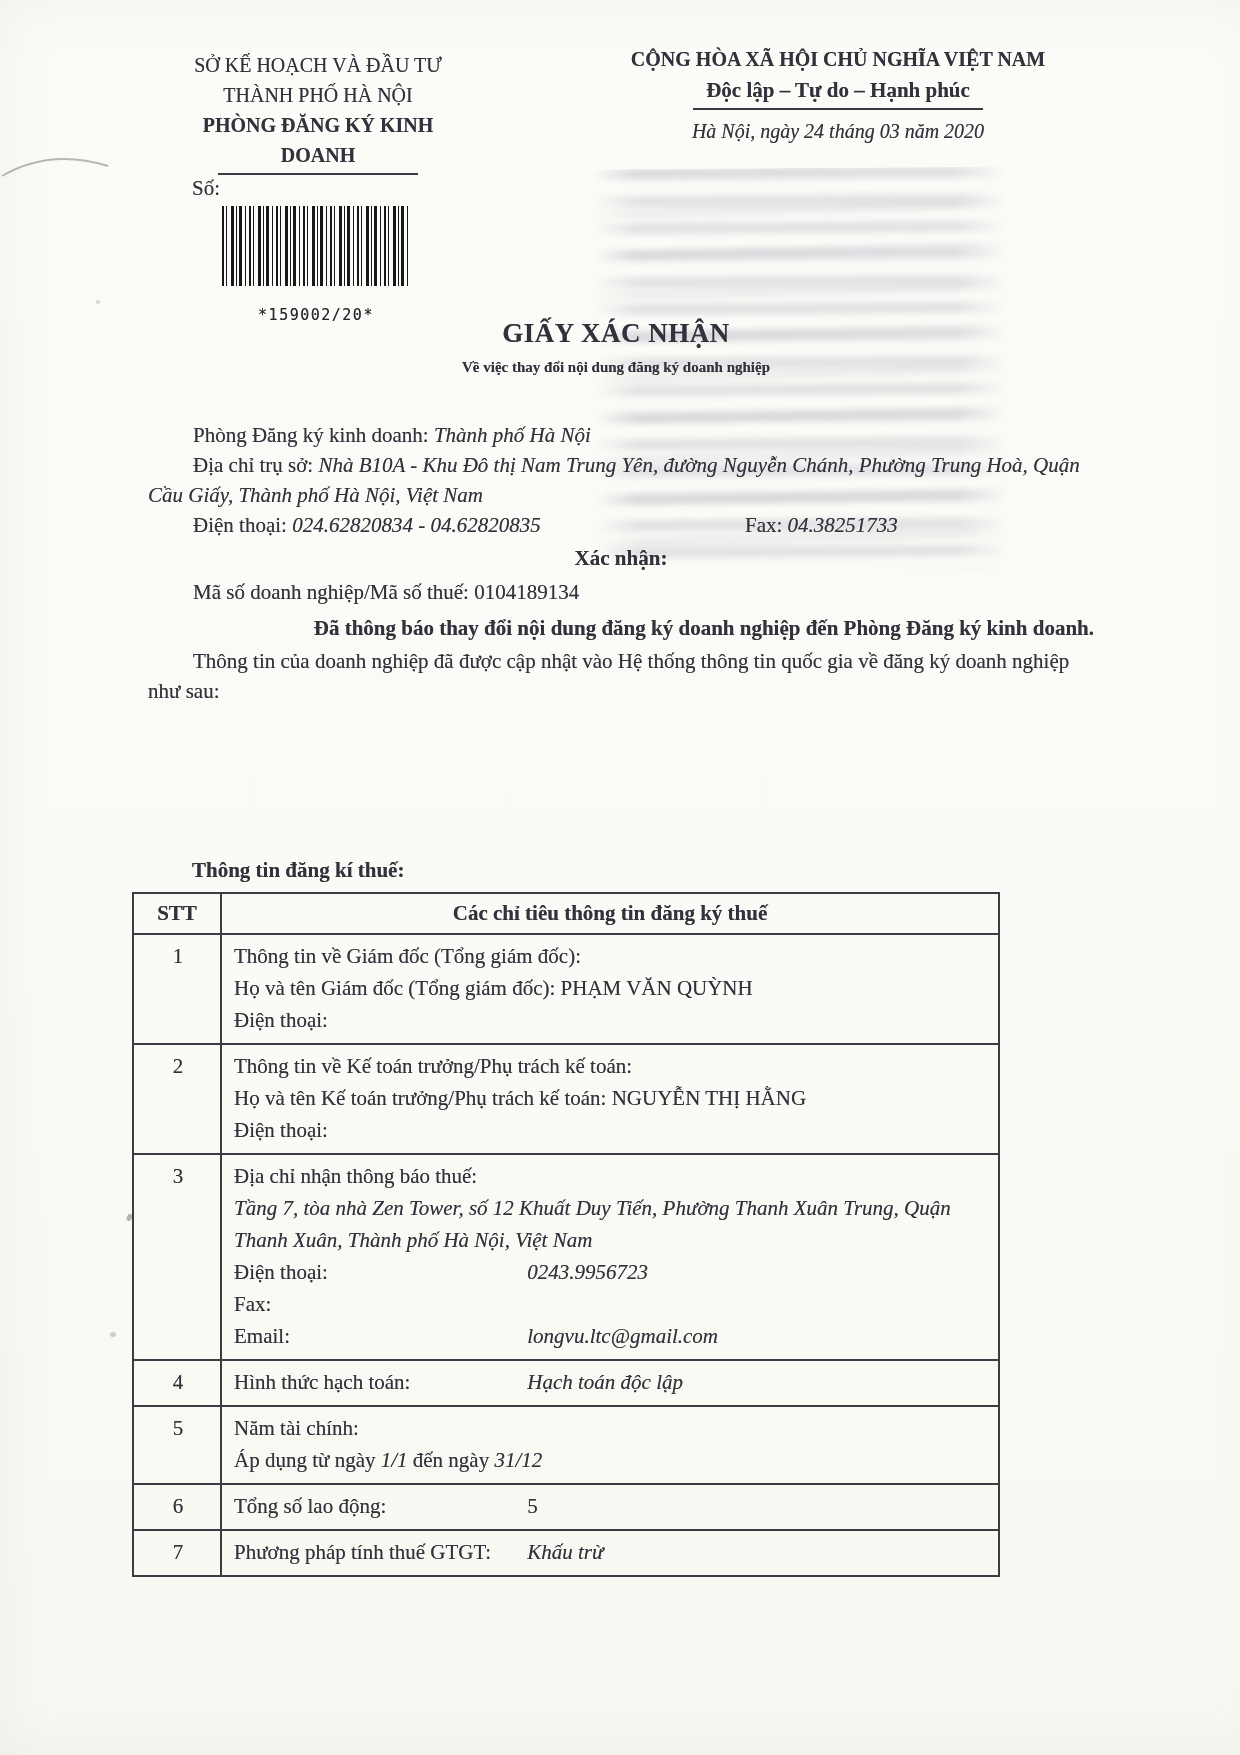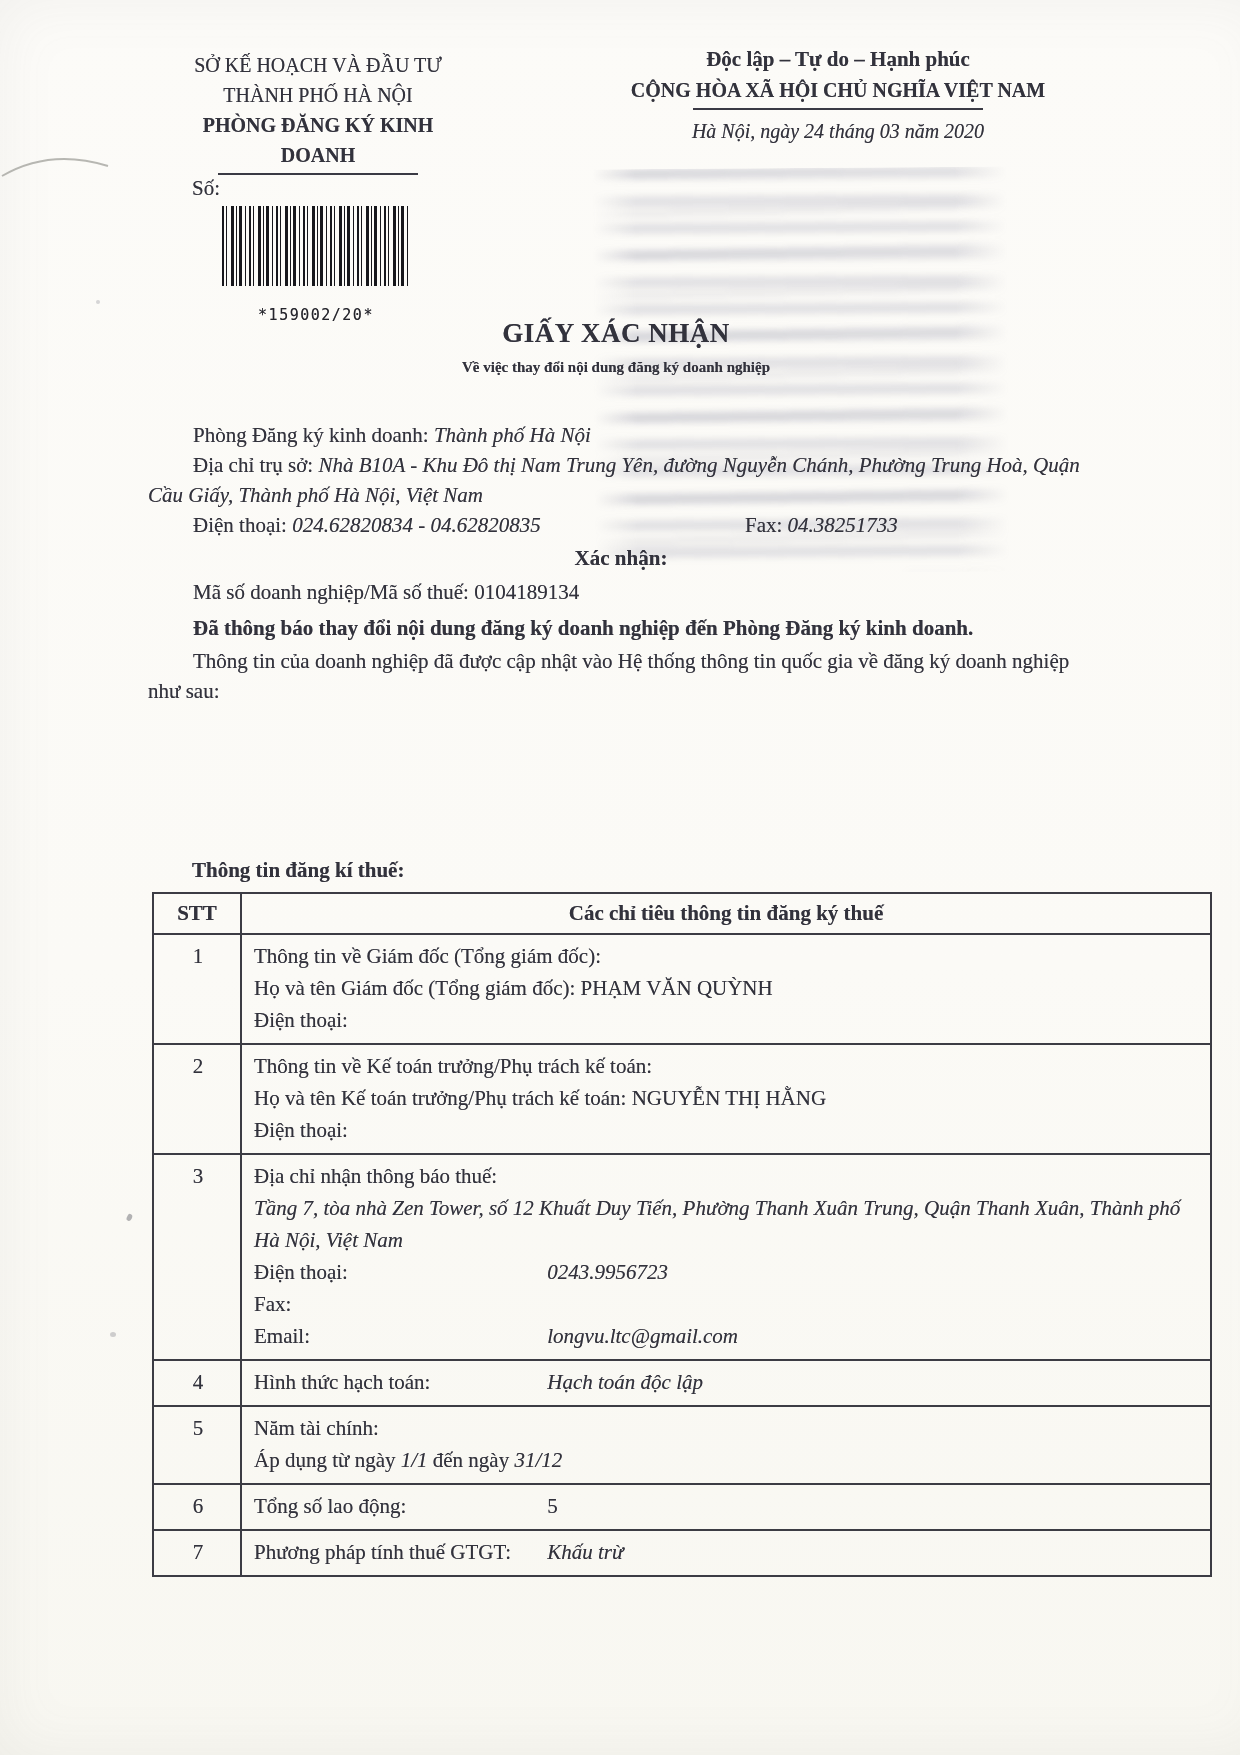--- a/index.html
+++ b/index.html
@@ -65,25 +65,25 @@
   .doc-body {
     position: absolute; left: 148px; top: 420px; width: 946px;
     font-size: 21px; line-height: 30px;
   }
   .doc-body p { margin: 0; text-indent: 45px; }
   .doc-body .p-phone, .doc-body .p-email { position: relative; }
   .fax-group      { position: absolute; left: 552px; top: 0; }
   .website-group  { position: absolute; left: 444px; top: 0; }
   .h-confirm { text-align: center; font-weight: bold; margin: 3px 0; }
   .p-tax    { margin: 4px 0 6px !important; }
-  .p-notice { font-weight: bold; margin: 5px 0 3px !important; }
+  .p-notice { font-weight: bold; margin: 5px 0 3px !important; text-align: right; }
 
   .tax-heading { position: absolute; left: 192px; top: 858px; font-size: 21px; font-weight: bold; }
 
-  .tax-table-wrap { position: absolute; left: 152px; top: 892px; width: 1060px; }
+  .tax-table-wrap { position: absolute; left: 132px; top: 892px; width: 868px; }
   table.tax { border-collapse: collapse; width: 100%; font-size: 21px; }
   table.tax th, table.tax td { border: 2px solid #3c3c44; }
   table.tax th { padding: 7px 6px; font-size: 21px; }
   table.tax td { padding: 5px 10px 7px 12px; vertical-align: top; line-height: 32px; }
   td.stt { text-align: center; width: 64px; padding-left: 4px; padding-right: 4px; }
   .tl { display: inline-block; min-width: 288px; }
 
   
   .ghost {
     position: absolute; left: 585px; top: 168px; width: 432px; height: 405px;
@@ -115,22 +115,22 @@
   <div class="noise n3"></div>
 
   <div class="hdr-left">
     <div>SỞ KẾ HOẠCH VÀ ĐẦU TƯ</div>
     <div>THÀNH PHỐ HÀ NỘI</div>
     <div class="bold">PHÒNG ĐĂNG KÝ KINH DOANH</div>
     <div class="rule"></div>
   </div>
 
   <div class="hdr-right">
+    <div class="bold">CỘNG HÒA XÃ HỘI CHỦ NGHĨA VIỆT NAM</div>
     <div class="bold motto">Độc lập – Tự do – Hạnh phúc</div>
-    <div class="bold">CỘNG HÒA XÃ HỘI CHỦ NGHĨA VIỆT NAM</div>
     <div class="rule"></div>
     <div class="dateline">Hà Nội, ngày 24 tháng 03 năm 2020</div>
   </div>
 
   <div class="so-label">Số:</div>
   <div class="barcode-wrap">
     <div class="barcode"></div>
     <div class="barcode-text">*159002/20*</div>
   </div>
 

